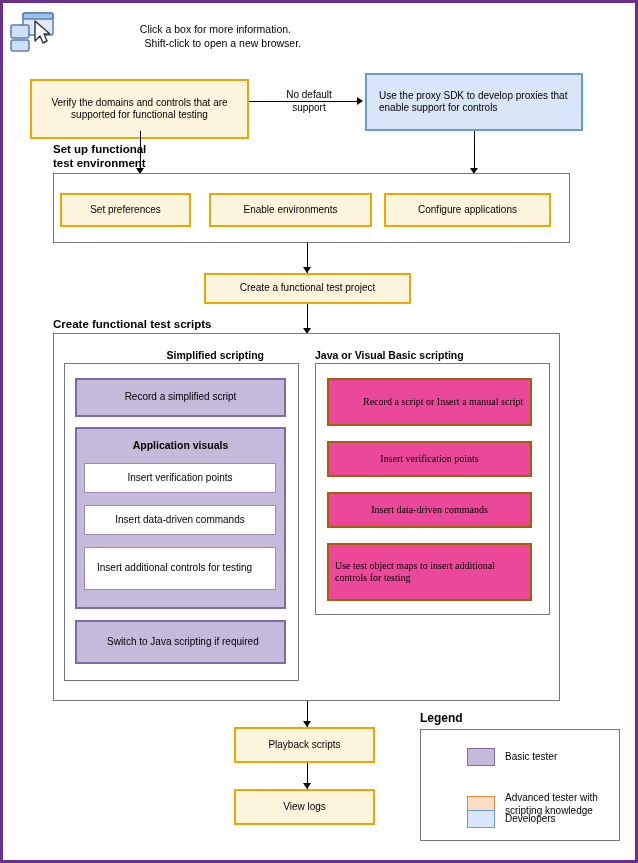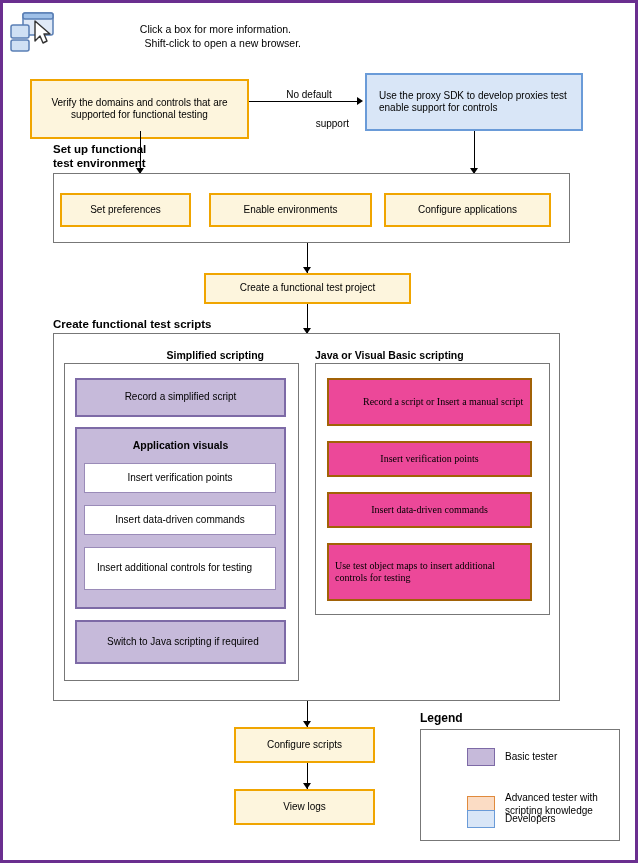--- a/index.html
+++ b/index.html
@@ -107,23 +107,23 @@
   </div>
 
   <div class="abs hint" style="left:58px; top:19px; width:230px;">Click a box for more information.</div>
   <div class="abs hint" style="left:58px; top:33px; width:240px;">Shift-click to open a new browser.</div>
 
   <div class="abs box yellow smalltext" style="left:27px; top:76px; width:219px; height:60px;">Verify the domains and controls that are supported for functional testing</div>
 
   <div class="abs hline" style="left:246px; top:98px; width:110px;"></div>
   <div class="abs arrow-right" style="left:354px; top:94px;"></div>
   <div class="abs smalltext" style="left:266px; top:86px; width:80px; text-align:center;">No default</div>
-  <div class="abs smalltext" style="left:266px; top:99px; width:80px; text-align:right;margin-top:16px;">support</div>
-
-  <div class="abs box blue smalltext" style="left:362px; top:70px; width:218px; height:58px; justify-content:flex-start; text-align:left; padding-left:12px;">Use the proxy SDK to develop proxies test enable support for controls</div>
+  <div class="abs smalltext" style="left:266px; top:99px; width:80px; text-align:center;">support</div>
+
+  <div class="abs box blue smalltext" style="left:362px; top:70px; width:218px; height:58px; justify-content:flex-start; text-align:left; padding-left:12px;">Use the proxy SDK to develop proxies that enable support for controls</div>
 
   <div class="abs vline" style="left:471px; top:128px; height:42px;"></div>
   <div class="abs arrow-down" style="left:467px; top:165px;"></div>
 
   <div class="abs vline" style="left:137px; top:128px; height:42px;"></div>
   <div class="abs arrow-down" style="left:133px; top:165px;"></div>
 
   <div class="abs heading" style="left:50px; top:139px; width:200px;">Set up functional</div>
   <div class="abs heading" style="left:50px; top:153px; width:200px;">test environment</div>
 
@@ -163,21 +163,21 @@
   <div class="abs plain" style="left:312px; top:360px; width:235px; height:252px;"></div>
 
   <div class="abs box orange smalltext" style="left:324px; top:375px; width:205px; height:48px; justify-content:flex-start; text-align:left; padding-left:34px;">Record a script or Insert a manual script</div>
   <div class="abs box orange smalltext" style="left:324px; top:438px; width:205px; height:36px;">Insert verification points</div>
   <div class="abs box orange smalltext" style="left:324px; top:489px; width:205px; height:36px;">Insert data-driven commands</div>
   <div class="abs box orange smalltext" style="left:324px; top:540px; width:205px; height:58px; justify-content:flex-start; text-align:left; ">Use test object maps to insert additional controls for testing</div>
 
   <div class="abs vline" style="left:304px; top:698px; height:26px;"></div>
   <div class="abs arrow-down" style="left:300px; top:718px;"></div>
 
-  <div class="abs box yellow smalltext" style="left:231px; top:724px; width:141px; height:36px;">Configure scripts</div>
+  <div class="abs box yellow smalltext" style="left:231px; top:724px; width:141px; height:36px;">Playback scripts</div>
 
   <div class="abs vline" style="left:304px; top:760px; height:26px;"></div>
   <div class="abs arrow-down" style="left:300px; top:780px;"></div>
 
   <div class="abs box yellow smalltext" style="left:231px; top:786px; width:141px; height:36px;">View logs</div>
 
   <div class="abs heading" style="left:417px; top:708px; width:120px; font-size:12px;">Legend</div>
   <div class="abs legend-box" style="left:417px; top:726px; width:200px; height:112px;"></div>
 
   <div class="abs legend-row" style="left:432px; top:745px; width:175px;">

